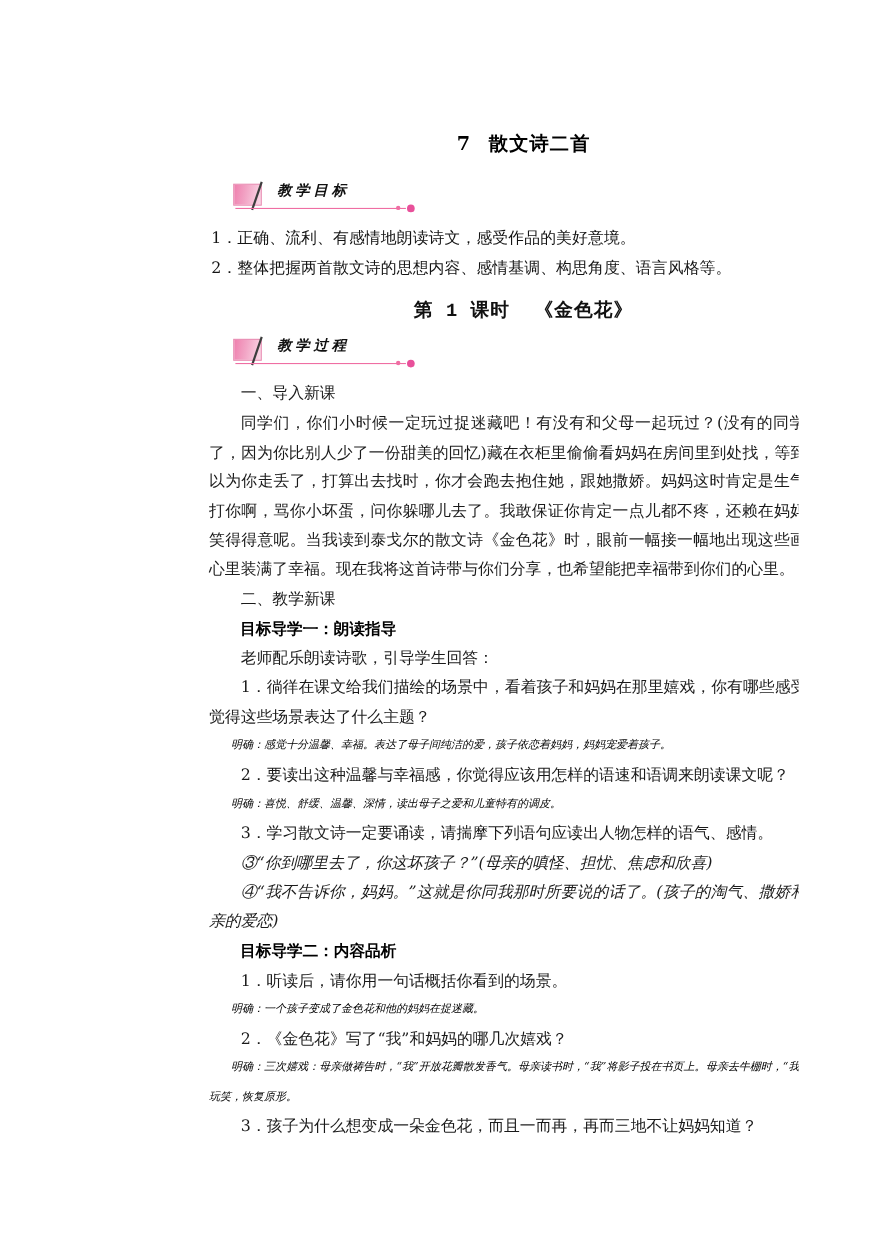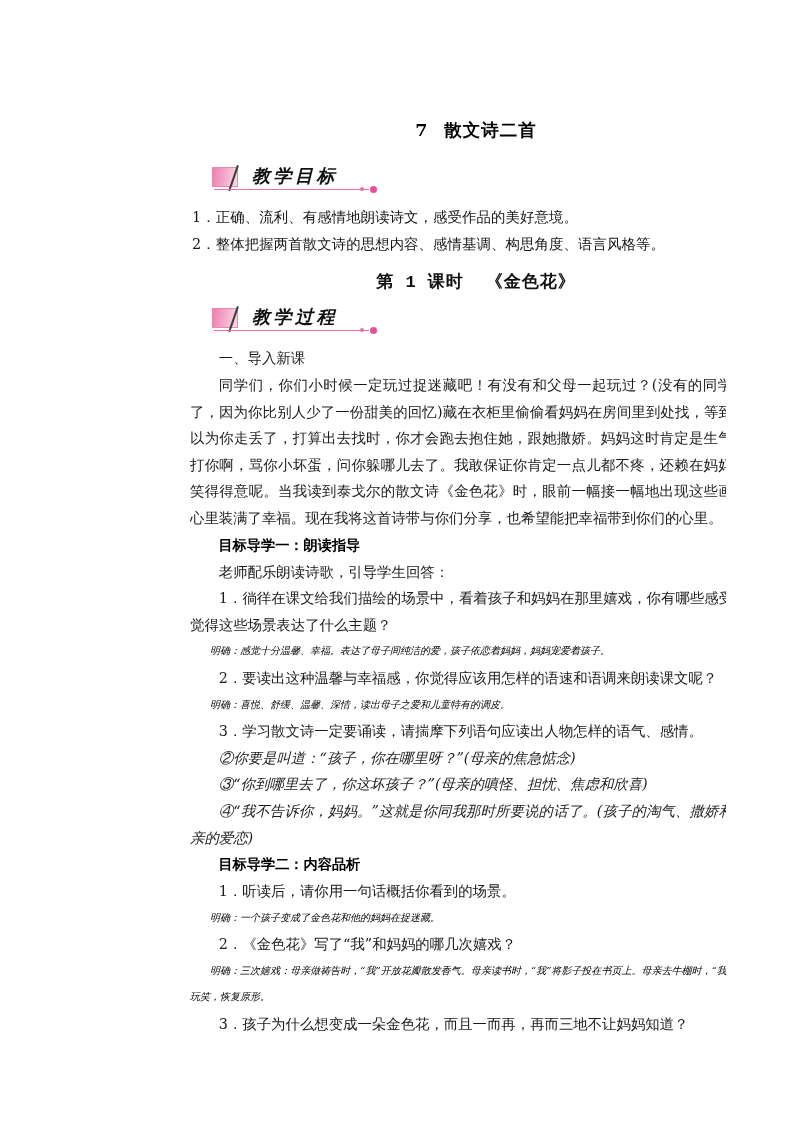--- a/index.html
+++ b/index.html
@@ -79,21 +79,21 @@
     transform: rotate(19deg);
     transform-origin: top left;
   }
   .badge-text {
     position: absolute;
     left: 40px;
     top: 0px;
     font-family: "DejaVu Serif", "Liberation Serif", serif;
     font-weight: bold;
     font-style: italic;
-    font-size: 18px;
+    font-size: 13px;
     letter-spacing: 3.5px;
     color: #111;
     white-space: nowrap;
   }
   .badge-underline {
     position: absolute;
     left: 2px;
     top: 25px;
     width: 155px;
     height: 1.4px;
@@ -232,32 +232,32 @@
       <div class="badge-slash"></div>
       <div class="badge-text">教学过程</div>
       <div class="badge-underline"></div>
       <div class="badge-dot-sm"></div>
       <div class="badge-dot-lg"></div>
     </div>
 
     <p class="sub-head">一、导入新课</p>
     <p class="para">同学们，你们小时候一定玩过捉迷藏吧！有没有和父母一起玩过？(没有的同学可惜了，因为你比别人少了一份甜美的回忆)藏在衣柜里偷偷看妈妈在房间里到处找，等到妈妈以为你走丢了，打算出去找时，你才会跑去抱住她，跟她撒娇。妈妈这时肯定是生气地要打你啊，骂你小坏蛋，问你躲哪儿去了。我敢保证你肯定一点儿都不疼，还赖在妈妈怀里笑得得意呢。当我读到泰戈尔的散文诗《金色花》时，眼前一幅接一幅地出现这些画面，心里装满了幸福。现在我将这首诗带与你们分享，也希望能把幸福带到你们的心里。</p>
 
+    <p class="sub-head">二、教学新课</p>
 
     <p class="goal-head">目标导学一：朗读指导</p>
     <p class="para">老师配乐朗读诗歌，引导学生回答：</p>
 
     <p class="q">1．徜徉在课文给我们描绘的场景中，看着孩子和妈妈在那里嬉戏，你有哪些感受？你觉得这些场景表达了什么主题？</p>
     <p class="answer">明确：感觉十分温馨、幸福。表达了母子间纯洁的爱，孩子依恋着妈妈，妈妈宠爱着孩子。</p>
 
     <p class="q">2．要读出这种温馨与幸福感，你觉得应该用怎样的语速和语调来朗读课文呢？</p>
     <p class="answer">明确：喜悦、舒缓、温馨、深情，读出母子之爱和儿童特有的调皮。</p>
 
     <p class="q">3．学习散文诗一定要诵读，请揣摩下列语句应读出人物怎样的语气、感情。</p>
-    <p class="answer-sub">②你要是叫道：“孩子，你在哪里呀？”(母亲的焦急惦念)</p>
     <p class="answer-sub">③“你到哪里去了，你这坏孩子？”(母亲的嗔怪、担忧、焦虑和欣喜)</p>
     <p class="answer-sub">④“我不告诉你，妈妈。”这就是你同我那时所要说的话了。(孩子的淘气、撒娇和对母亲的爱恋)</p>
 
     <p class="goal-head">目标导学二：内容品析</p>
 
     <p class="q">1．听读后，请你用一句话概括你看到的场景。</p>
     <p class="answer">明确：一个孩子变成了金色花和他的妈妈在捉迷藏。</p>
 
     <p class="q">2．《金色花》写了“我”和妈妈的哪几次嬉戏？</p>
     <p class="answer">明确：三次嬉戏：母亲做祷告时，“我”开放花瓣散发香气。母亲读书时，“我”将影子投在书页上。母亲去牛棚时，“我”和她开玩笑，恢复原形。</p>

